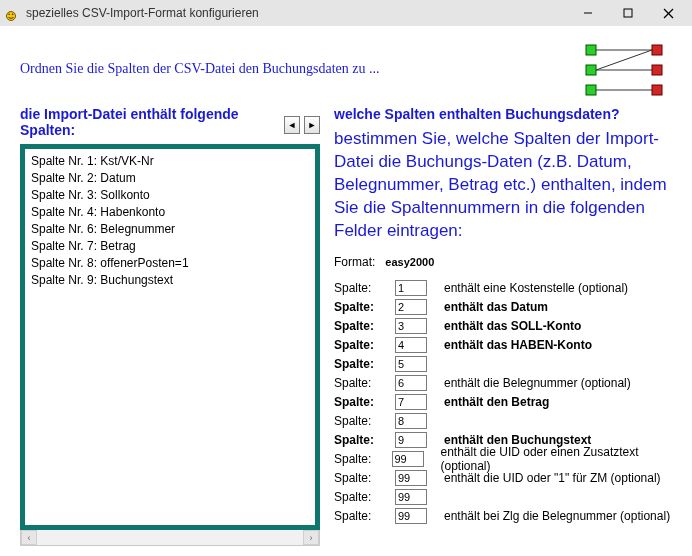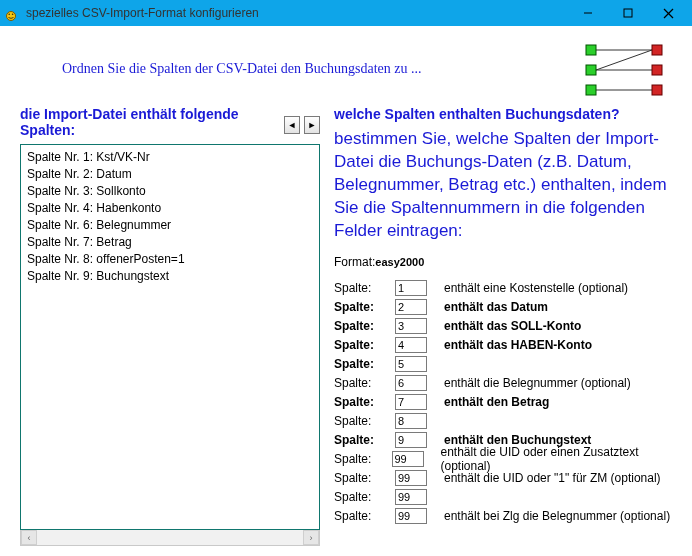--- a/index.html
+++ b/index.html
@@ -11,21 +11,21 @@
     background: #fff;
     width: 692px;
     height: 556px;
     overflow: hidden;
   }
   .titlebar {
     display: flex;
     align-items: center;
     height: 26px;
     padding: 0 4px;
-    background: #0ea5e9;
+    background: #e5e5e5;
   }
   .titlebar .app-icon {
     width: 16px; height: 16px;
     margin-right: 6px;
   }
   .titlebar .title { flex: 1; font-size: 12px; color:#333; }
   .win-btn {
     width: 40px; height: 26px;
     display: inline-flex; align-items: center; justify-content: center;
     background: transparent;
@@ -34,21 +34,20 @@
   .header {
     display: flex;
     align-items: center;
     padding: 14px 20px 8px 20px;
   }
   .header-text {
     color: #1a1ad6;
     font-family: Georgia, "Times New Roman", serif;
     font-size: 14px;
     flex: 1;
-    margin-left: 42px;
   }
   .flow {
     width: 96px; height: 58px;
     position: relative;
   }
   .panes {
     display: flex;
     gap: 14px;
     padding: 0 20px 10px 20px;
   }
@@ -72,21 +71,21 @@
   }
   .arrow-btn {
     width: 16px; height: 18px;
     border: 1px solid #7a7a7a;
     background: linear-gradient(#fefefe,#e3e3e3);
     display: inline-flex; align-items:center; justify-content:center;
     font-size: 9px; line-height:1;
     cursor: pointer;
   }
   .listbox {
-    border: 1px solid #0f766e;
+    border: 5px solid #0f766e;
     background: #fff;
     height: 386px;
     overflow: auto;
     padding: 4px 6px;
     font-size: 12px;
     color: #000;
   }
   .listbox .item {
     padding: 1px 0;
     line-height: 1.25;
@@ -110,20 +109,21 @@
   .explain {
     color: #1a1ad6;
     font-size: 17px;
     line-height: 1.35;
     margin-bottom: 12px;
     padding-right: 4px;
   }
   .format-row {
     display: flex;
     align-items: center;
+    gap: 10px;
     margin-bottom: 10px;
   }
   .format-row .lbl { font-size:12px; color:#000; }
   .format-row .val { font-weight: bold; font-size: 11px; }
   .col-rows { display:flex; flex-direction:column; gap: 1px; }
   .col-row {
     display: flex;
     align-items: center;
     gap: 17px;
     height: 18px;

